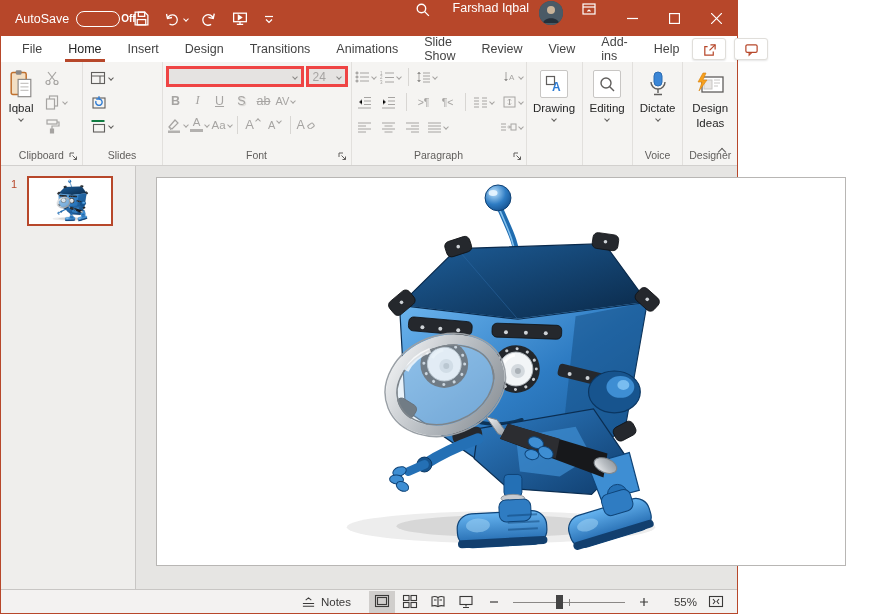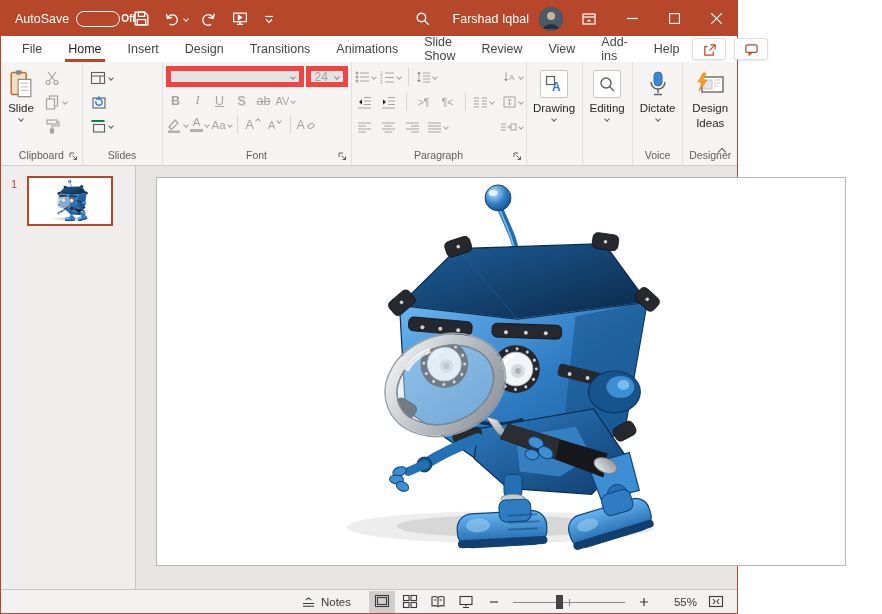--- a/index.html
+++ b/index.html
@@ -9,21 +9,21 @@
 
   
   .titlebar { height:35px; background:#b7472a; color:#fff; display:flex; align-items:center; position:relative; flex:0 0 auto; }
   .tb-left { display:flex; align-items:center; gap:13px; padding-left:14px; }
   .tb-autosave { display:flex; align-items:center; gap:7px; font-size:12.5px; }
   .toggle { width:44px; height:16px; border:1px solid #fff; border-radius:9px; display:flex; align-items:center; padding:0 4px; gap:5px; cursor:pointer; }
   .toggle .knob { width:9px; height:9px; background:#fff; border-radius:50%; }
   .toggle .state { font-size:10px; font-weight:bold;margin-left:35px; }
   .qat-btn { display:flex; align-items:center; cursor:pointer; }
   .tb-title { position:absolute; left:50%; top:0; transform:translateX(-56%); height:100%; display:flex; align-items:center; gap:7px; font-size:12.5px; }
-  .tb-right { margin-left:auto; display:flex; align-items:center; height:100%; }
+  .tb-right { margin-left:auto; display:flex; align-items:flex-start; height:100%; }
   .tb-user { font-size:12.5px; margin:0 10px 0 22px; }
   .avatar { width:24px; height:24px; border-radius:50%; overflow:hidden; background:#3a4a57; margin-right:18px; }
   .winbtn { width:42px; height:100%; display:flex; align-items:center; justify-content:center; font-size:14px; cursor:pointer; }
   .chv { width:6px; height:6px; border-right:1.4px solid currentColor; border-bottom:1.4px solid currentColor; transform:rotate(45deg); display:inline-block; }
   .chv.sm { width:4px; height:4px; }
   .chv.up { transform:rotate(-135deg); }
 
   
   .tabrow { height:26px; background:#fff; display:flex; align-items:stretch; padding-left:8px; flex:0 0 auto; }
   .tab { display:flex; align-items:center; padding:0 13px; font-size:12.5px; color:#444; cursor:pointer; position:relative; }
@@ -36,21 +36,21 @@
   .ribbon { height:104px; background:#f5f4f2; display:flex; border-bottom:1px solid #d2d0ce; flex:0 0 auto; position:relative; }
   .rgroup { display:flex; flex-direction:column; border-right:1px solid #e2e0dd; padding:3px 3px 0; position:relative; }
   .rgroup-content { flex:1; display:flex; align-items:flex-start; gap:2px; }
   .rgroup-label { height:20px; display:flex; align-items:center; justify-content:center; font-size:10.5px; color:#605e5c; }
   .launcher { position:absolute; right:4px; bottom:4px; cursor:pointer; }
   .bigbtn { display:flex; flex-direction:column; align-items:center; justify-content:flex-start; padding:3px 4px; height:80px; cursor:pointer; gap:2px; font-size:11.5px; color:#262626; text-align:center; line-height:1.15; }
   .bigbtn .bicon { height:32px; display:flex; align-items:center; justify-content:center; }
   .smallcol { display:flex; flex-direction:column; justify-content:flex-start; gap:3px; padding-top:2px; }
   .smallbtn { height:21px; display:flex; align-items:center; gap:3px; padding:0 4px; cursor:pointer; }
   .disabled { color:#a6a4a2; }
-  .combo { height:21px; background:#e5e3e1; border:5px solid #ef4444; display:flex; align-items:center; padding:0 4px; color:#a6a4a2; }
+  .combo { height:21px; background:#e5e3e1; border:3px solid #ef4444; display:flex; align-items:center; padding:0 4px; color:#a6a4a2; }
   .combo .chv { margin-left:auto; color:#8a8886; }
   .fontrow { display:flex; align-items:center; gap:2px; height:23px; }
   .glyphbtn { min-width:20px; height:21px; display:flex; align-items:center; justify-content:center; font-size:12.5px; cursor:pointer; gap:2px; }
   .vsep { width:1px; height:18px; background:#d8d6d3; margin:0 3px; }
   .iconbox { width:28px; height:28px; background:#fff; border:1px solid #c8c6c4; border-radius:2px; display:flex; align-items:center; justify-content:center; }
   .ribbon-collapse { position:absolute; right:12px; bottom:7px; color:#605e5c; cursor:pointer; }
 
   
   .main { flex:1; display:flex; min-height:0; }
   .thumbs { width:135px; background:#efeeec; border-right:1px solid #c8c6c4; padding:10px 0 0 0; display:flex; }
@@ -199,21 +199,21 @@
       <div class="rgroup-content">
         <div class="bigbtn">
           <span class="bicon">
             <svg width="26" height="30" viewBox="0 0 22 26">
               <rect x="2.5" y="3" width="13" height="19" rx="1.5" fill="#f3dfc4" stroke="#c0702e" stroke-width="1.3"></rect>
               <rect x="6.5" y="1" width="5" height="4" rx="1" fill="#8a8886"></rect>
               <rect x="8.5" y="9" width="11" height="15" fill="#fff" stroke="#8a8886"></rect>
               <path d="M10.5 12.5 h7 M10.5 15.5 h7 M10.5 18.5 h7" stroke="#c8c6c4"></path>
             </svg>
           </span>
-          <span>Slide</span>
+          <span>Iqbal</span>
           <span class="chv sm" style="color:#605e5c"></span>
         </div>
         <div class="smallcol">
           <div class="smallbtn disabled">
             <svg width="16" height="16" viewBox="0 0 16 16" fill="none" stroke="#a6a4a2" stroke-width="1.2">
               <path d="M4 2 L11 11 M12 2 L5 11"></path>
                 <circle cx="4" cy="12.5" r="2"></circle>
                 <circle cx="12" cy="12.5" r="2"></circle>
             </svg>
           </div>

